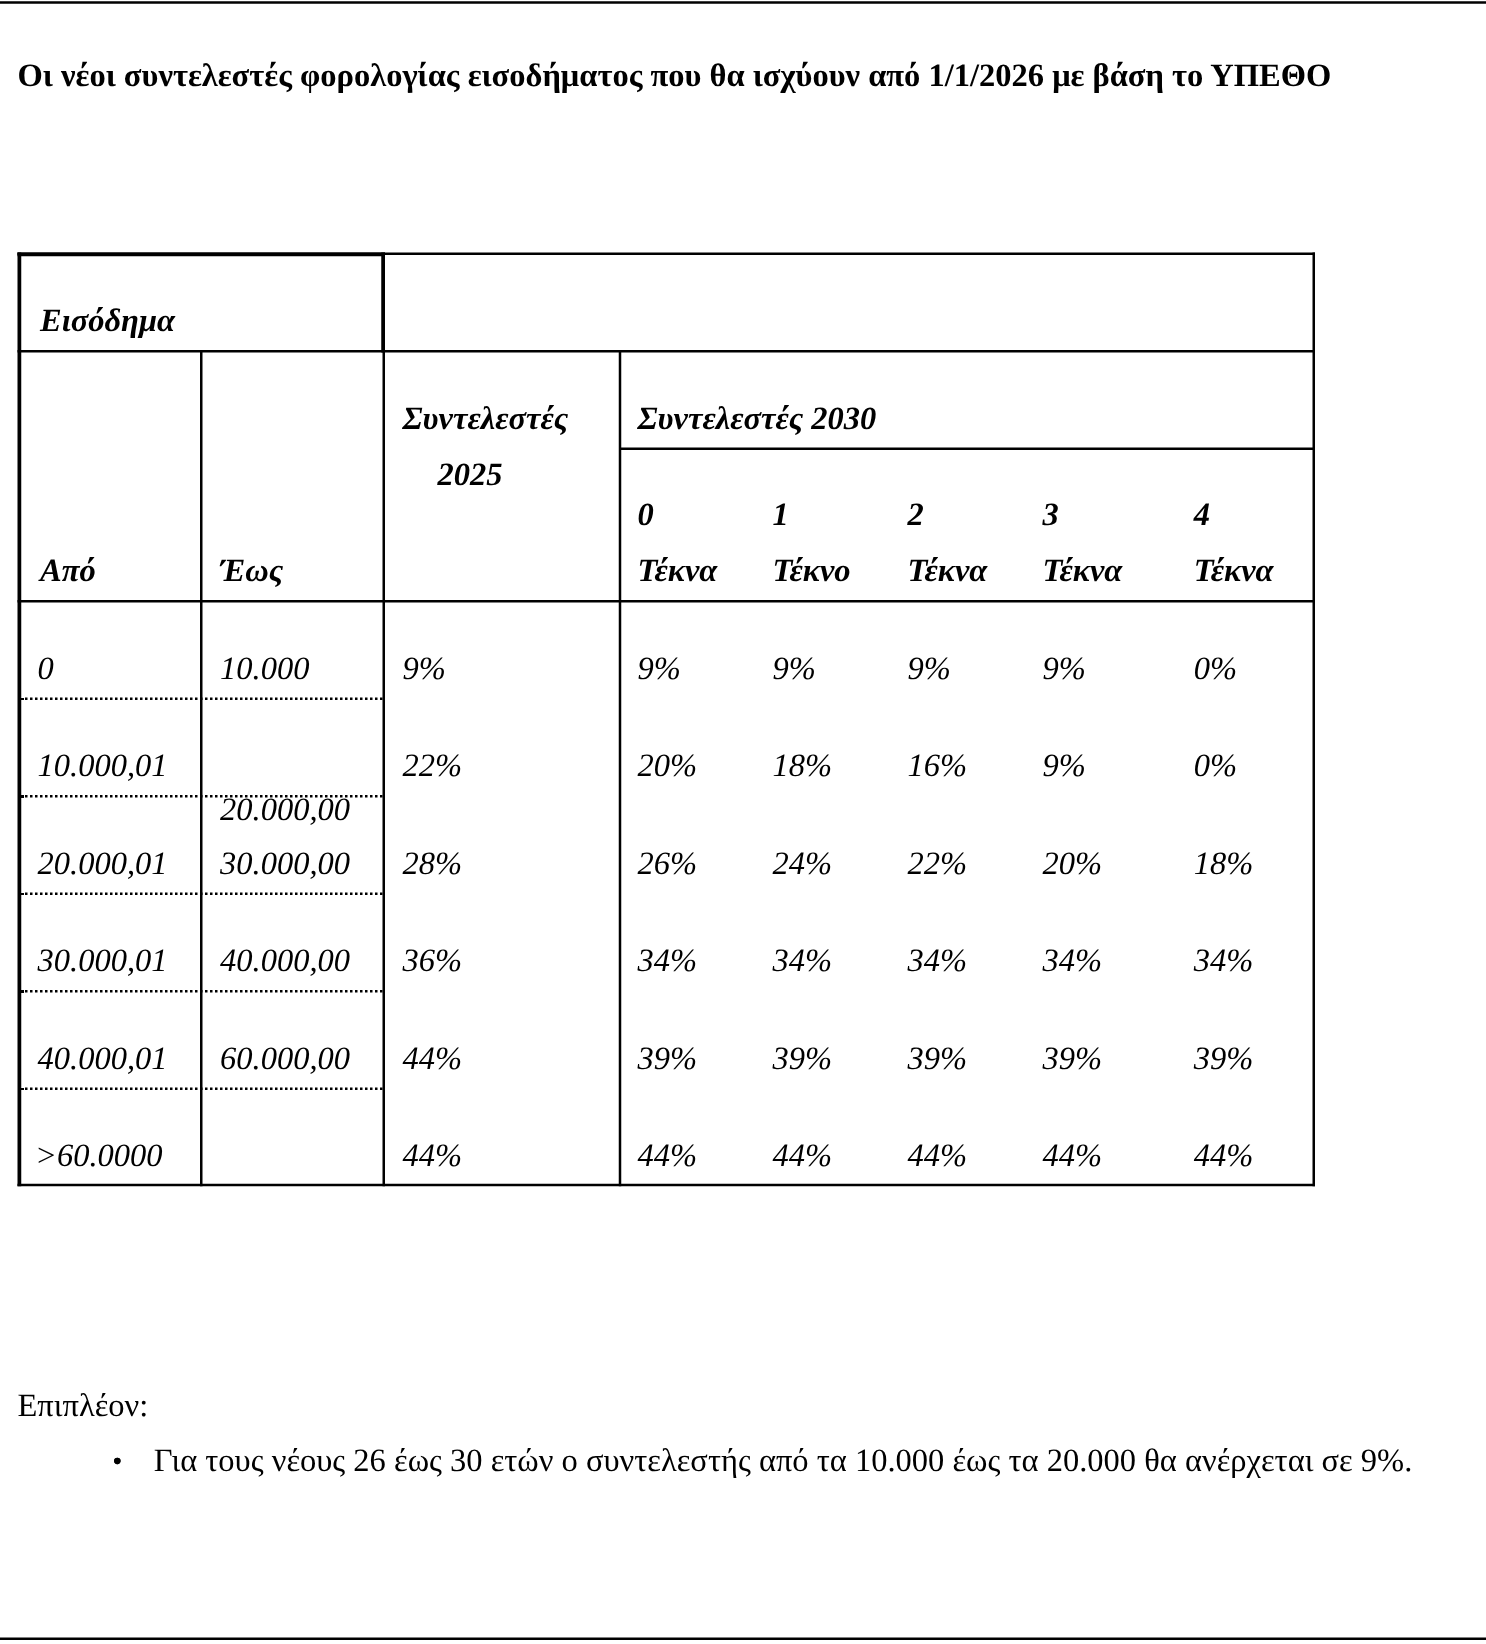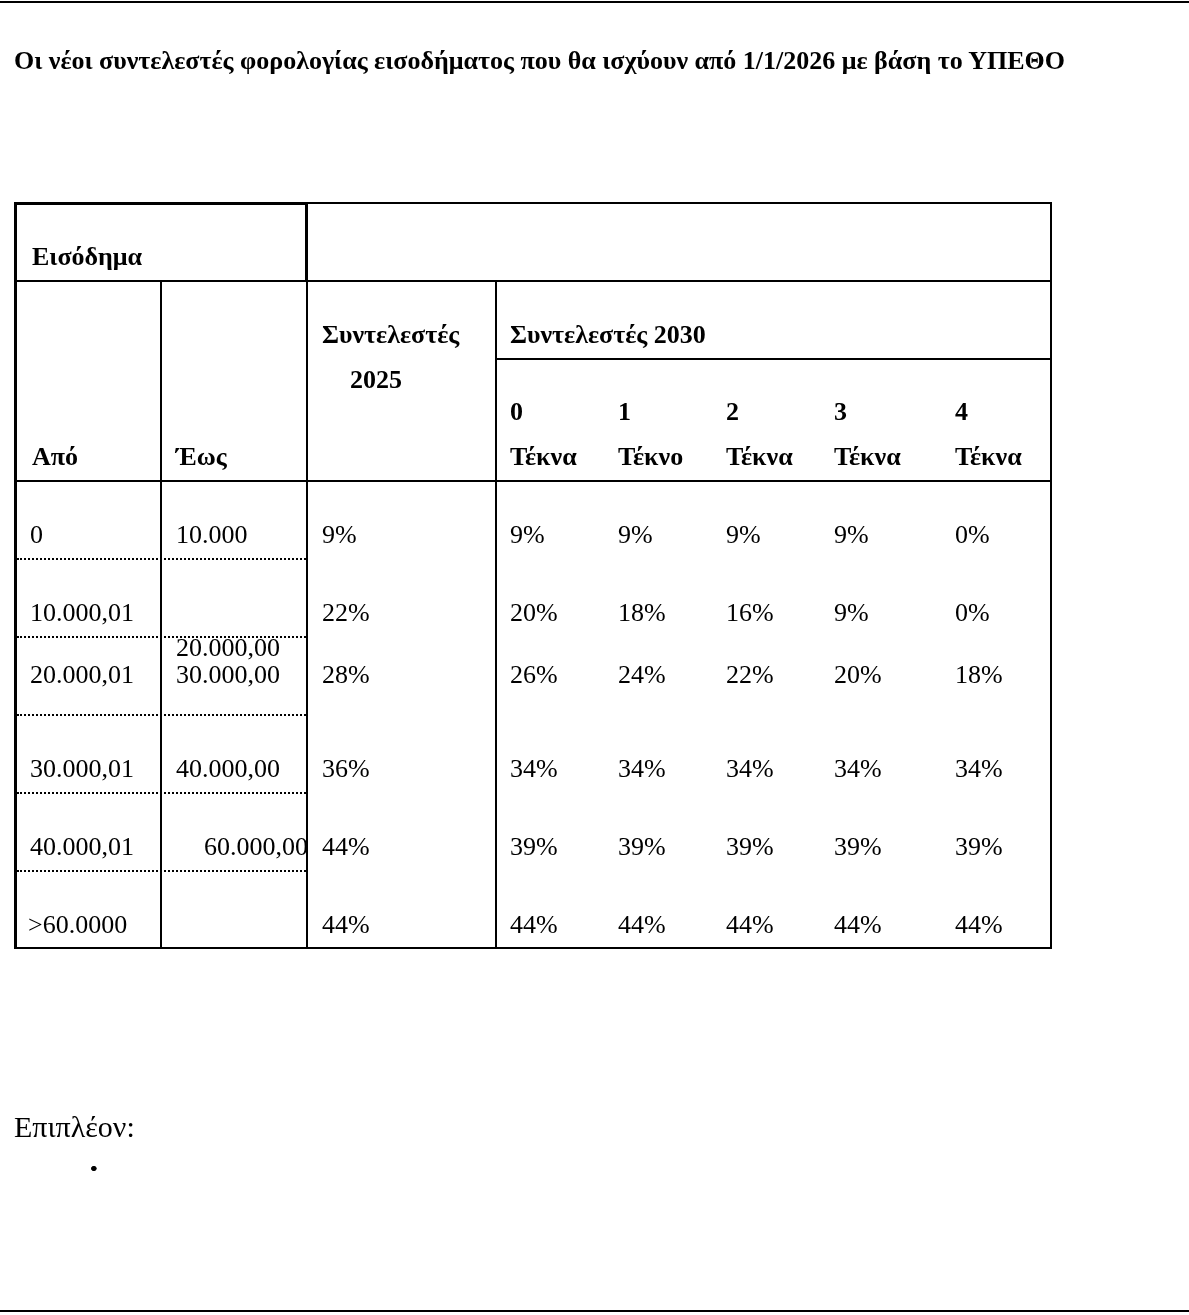--- a/index.html
+++ b/index.html
@@ -6,26 +6,26 @@
     body {
       width: 1189px; height: 1315px; position: relative; overflow: hidden;
       font-family: "Liberation Serif", "DejaVu Serif", serif; color: #000;
     }
     .rule-top { position: absolute; left: 0; top: 1px; width: 1189px; height: 2px; background: #000; }
     .rule-bottom { position: absolute; left: 0; top: 1310px; width: 1189px; height: 2px; background: #000; }
     .title {
       position: absolute; left: 14px; top: 38px; width: 1160px;
       font-weight: bold; font-size: 26px; line-height: 45px; margin: 0;
     }
-    .tbl { position: absolute; left: 14px; top: 202px; width: 1038px; height: 542px; }
+    .tbl { position: absolute; left: 14px; top: 202px; width: 1038px; height: 542px; font-style: italic; }
     .line { position: absolute; background: #000; }
     .dot { position: absolute; height: 0; border-top: 2px dotted #000; }
     .txt { position: absolute; white-space: nowrap; font-size: 26px; }
     .hdr { font-weight: bold; }
-    .extra-label { position: absolute; left: 14px; top: 1110px; font-size: 30px; }
+    .extra-label { position: absolute; left: 14px; top: 1110px; font-size: 26px; }
     .bullets { position: absolute; left: 90px; top: 1150px; width: 1090px; margin: 0; padding: 0; list-style: none; }
     .bullets li { position: relative; padding-left: 33px; font-size: 26px; line-height: 38px; }
     .bullets li .bul { position: absolute; left: 0; top: 0; font-size: 22px; }
   </style>
 </head>
 <body>
 
 <div class="rule-top"></div>
 
 <h1 class="title">Οι νέοι συντελεστές φορολογίας εισοδήματος που θα ισχύουν από 1/1/2026 με βάση το ΥΠΕΘΟ</h1>
@@ -85,21 +85,21 @@
   <div style="position:absolute;left:0;top:358px;width:1038px;height:78px;">
     <span class="txt" style="left:16px;top:38px;">10.000,01</span>
     <span class="txt" style="left:162px;top:38px;margin-top:35px;">20.000,00</span>
     <span class="txt" style="left:308px;top:38px;">22%</span>
     <span class="txt" style="left:496px;top:38px;">20%</span>
     <span class="txt" style="left:604px;top:38px;">18%</span>
     <span class="txt" style="left:712px;top:38px;text-align:right;">16%</span>
     <span class="txt" style="left:820px;top:38px;">9%</span>
     <span class="txt" style="left:941px;top:38px;">0%</span>
   </div>
-  <div style="position:absolute;left:0;top:420px;width:1038px;height:78px;">
+  <div style="position:absolute;left:0;top:436px;width:1038px;height:78px;">
     <span class="txt" style="left:16px;top:38px;">20.000,01</span>
     <span class="txt" style="left:162px;top:38px;">30.000,00</span>
     <span class="txt" style="left:308px;top:38px;">28%</span>
     <span class="txt" style="left:496px;top:38px;">26%</span>
     <span class="txt" style="left:604px;top:38px;">24%</span>
     <span class="txt" style="left:712px;top:38px;">22%</span>
     <span class="txt" style="left:820px;top:38px;">20%</span>
     <span class="txt" style="left:941px;top:38px;">18%</span>
   </div>
   <div style="position:absolute;left:0;top:514px;width:1038px;height:78px;">
@@ -107,21 +107,21 @@
     <span class="txt" style="left:162px;top:38px;">40.000,00</span>
     <span class="txt" style="left:308px;top:38px;">36%</span>
     <span class="txt" style="left:496px;top:38px;">34%</span>
     <span class="txt" style="left:604px;top:38px;">34%</span>
     <span class="txt" style="left:712px;top:38px;">34%</span>
     <span class="txt" style="left:820px;top:38px;">34%</span>
     <span class="txt" style="left:941px;top:38px;">34%</span>
   </div>
   <div style="position:absolute;left:0;top:592px;width:1038px;height:78px;">
     <span class="txt" style="left:16px;top:38px;">40.000,01</span>
-    <span class="txt" style="left:162px;top:38px;margin-left:28px;">60.000,00</span>
+    <span class="txt" style="left:162px;top:38px;">60.000,00</span>
     <span class="txt" style="left:308px;top:38px;">44%</span>
     <span class="txt" style="left:496px;top:38px;">39%</span>
     <span class="txt" style="left:604px;top:38px;">39%</span>
     <span class="txt" style="left:712px;top:38px;">39%</span>
     <span class="txt" style="left:820px;top:38px;">39%</span>
     <span class="txt" style="left:941px;top:38px;">39%</span>
   </div>
   <div style="position:absolute;left:0;top:670px;width:1038px;height:77px;">
     <span class="txt" style="left:14px;top:38px;">&gt;60.0000</span>
     <span class="txt" style="left:162px;top:38px;"></span>
@@ -135,16 +135,17 @@
 </div>
 
 <div class="extra-label">Επιπλέον:</div>
 
 <ul class="bullets">
   <li>
     <span class="bul">•</span>
   </li>
   <li>
     <span class="bul">•</span>
+    <span>Για τους νέους 26 έως 30 ετών ο συντελεστής από τα 10.000 έως τα 20.000 θα ανέρχεται σε 9%.</span>
   </li>
 </ul>
 
 <div class="rule-bottom"></div>
 
 </body></html>

